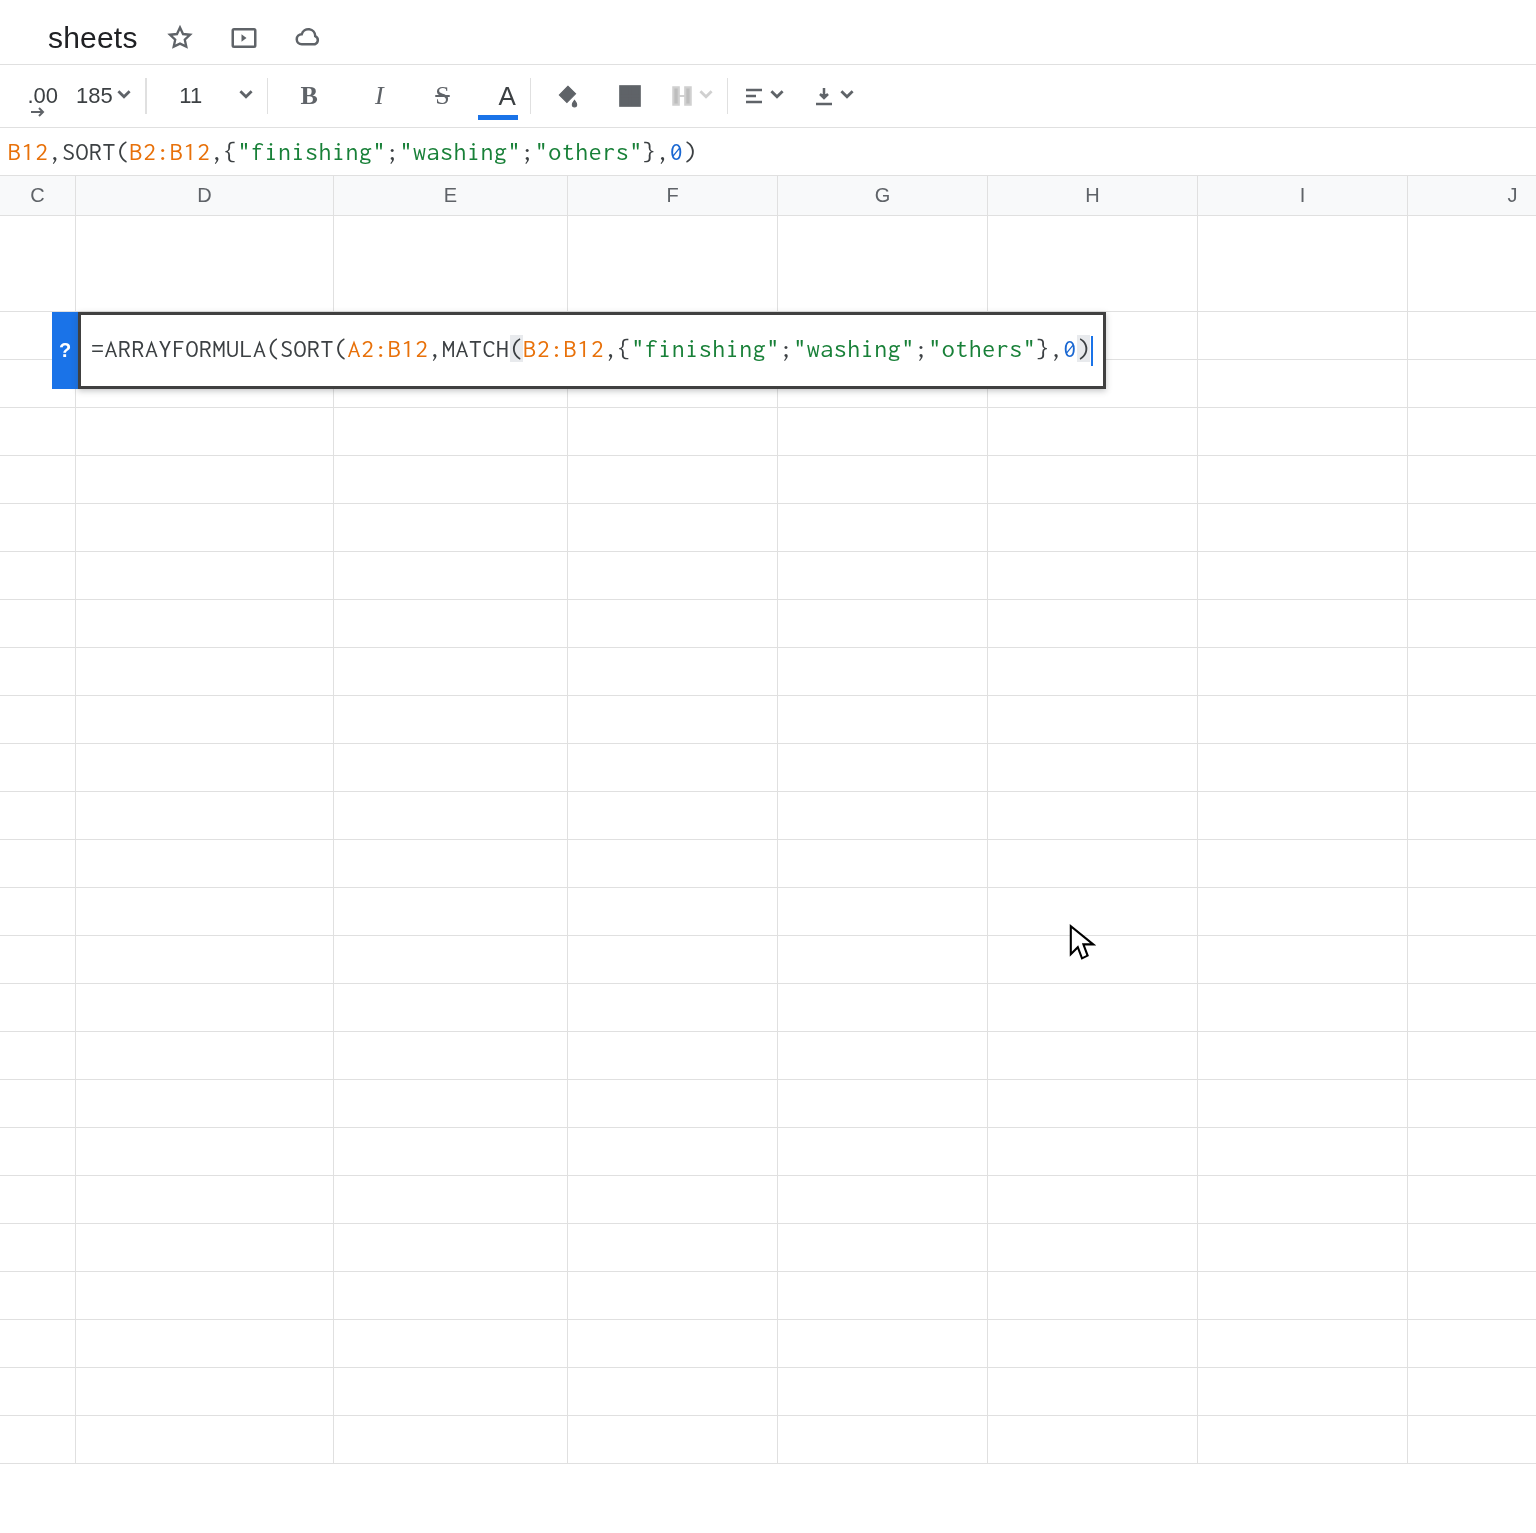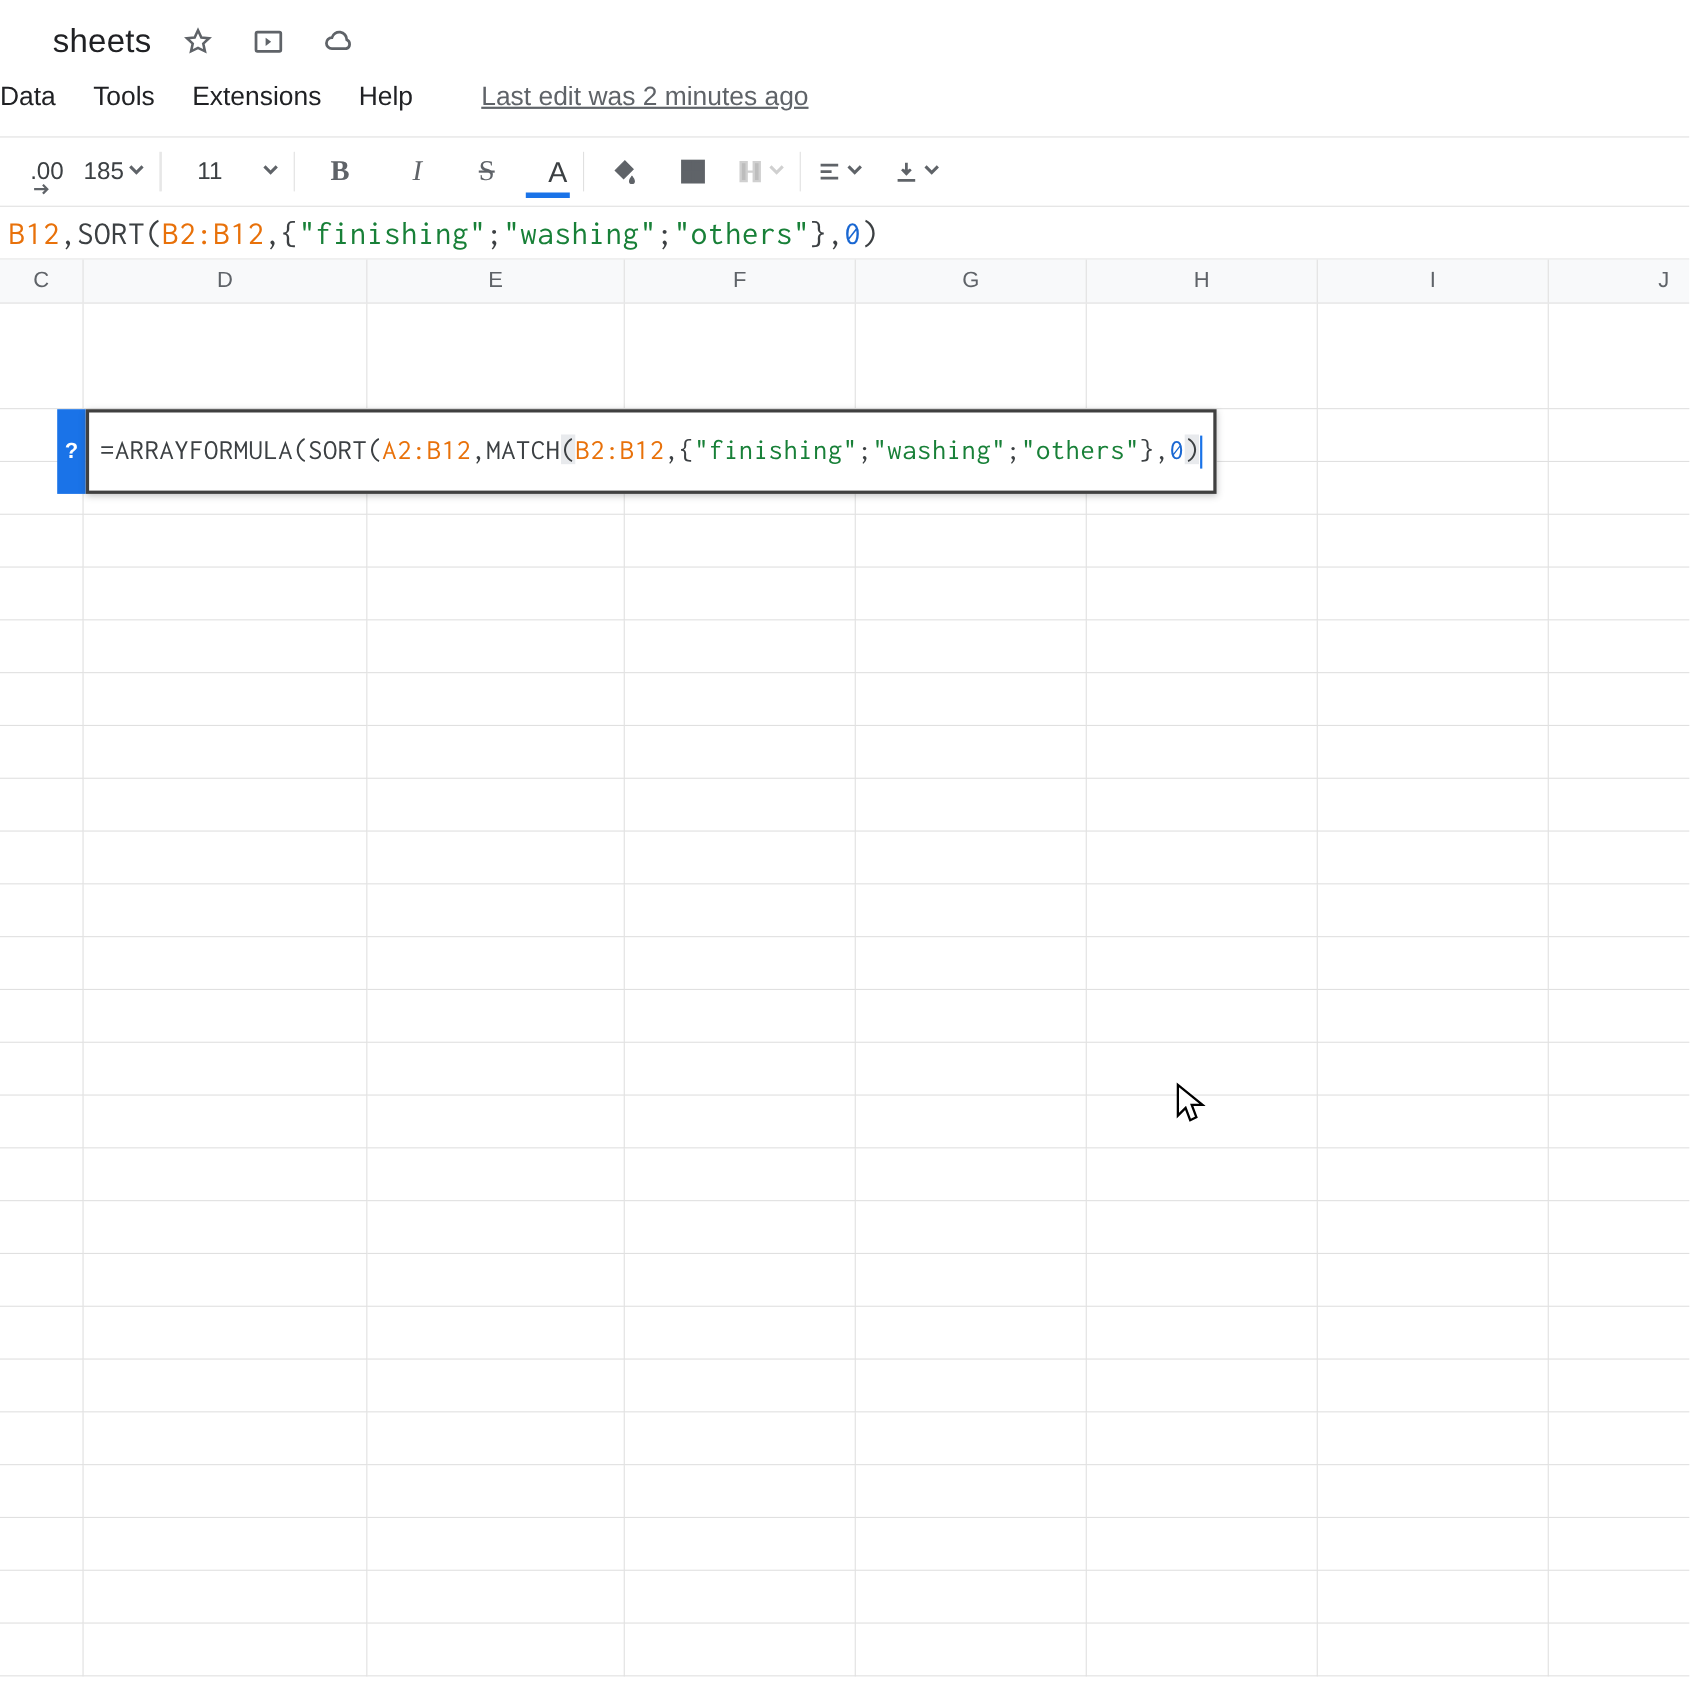--- a/index.html
+++ b/index.html
@@ -33,21 +33,21 @@
 
   .bold { font-weight:700; font-family:"Times New Roman",serif; font-size:26px; }
   .italic { font-style:italic; font-family:"Times New Roman",serif; font-size:26px; }
   .strike { text-decoration:line-through; font-family:"Times New Roman",serif; font-size:26px; }
   .textcolor { position:relative; font-family:Arial; font-size:26px; color:#3c4043; }
   .textcolor-underline { position:absolute; left:-2px; right:-2px; bottom:-6px; height:5px; background:#1a73e8; }
 
   .merge-disabled svg { stroke:#bdbdbd; fill:#bdbdbd; }
 
   
-  .formulabar { display:flex; align-items:center; height:48px; padding:0 8px; font-family:"Inconsolata","Consolas",monospace; font-size:30px; letter-spacing:0.5px; border-bottom:1px solid #e0e0e0; white-space:nowrap; overflow:hidden; }
+  .formulabar { display:flex; align-items:center; height:48px; padding:0 8px; font-family:"Inconsolata","Consolas",monospace; font-size:26px; letter-spacing:0.5px; border-bottom:1px solid #e0e0e0; white-space:nowrap; overflow:hidden; }
   .tok-range { color:#e8710a; }
   .tok-text  { color:#3c4043; }
   .tok-str   { color:#188038; }
   .tok-num   { color:#1967d2; }
 
   
   .colhdrs { display:flex; height:40px; background:#f8f9fa; border-bottom:1px solid #e0e0e0; }
   .colhdr { flex:0 0 auto; display:flex; align-items:center; justify-content:center; font-size:20px; color:#5f6368; border-right:1px solid #e0e0e0; }
   .colC { width:76px; }
   .colD { width:258px; }
@@ -104,27 +104,20 @@
           </svg>
       </span>
       <span class="ico-btn">
         <svg width="30" height="30" viewBox="0 0 24 24" stroke-width="2">
             <path d="M7 17a4 4 0 010-8 5.5 5.5 0 0110.8 1.5A3.5 3.5 0 0117.5 17H7z"></path>
           </svg>
       </span>
     </div>
   </div>
 
-  <div class="menubar">
-    <span class="menu-item">Data</span>
-    <span class="menu-item">Tools</span>
-    <span class="menu-item">Extensions</span>
-    <span class="menu-item">Help</span>
-    <span class="last-edit">Last edit was 2 minutes ago</span>
-  </div>
 
   <div class="toolbar">
     <div class="tb-group">
       <span class="tb-btn">
         <span style="position:relative;display:inline-block;">
           <span class="tb-text">.00</span>
           <svg width="18" height="10" viewBox="0 0 18 10" style="position:absolute;left:2px;top:24px;">
               <path d="M2 5h12M10 1l4 4-4 4" stroke="#5f6368" stroke-width="2" fill="none"></path>
             </svg>
         </span>

